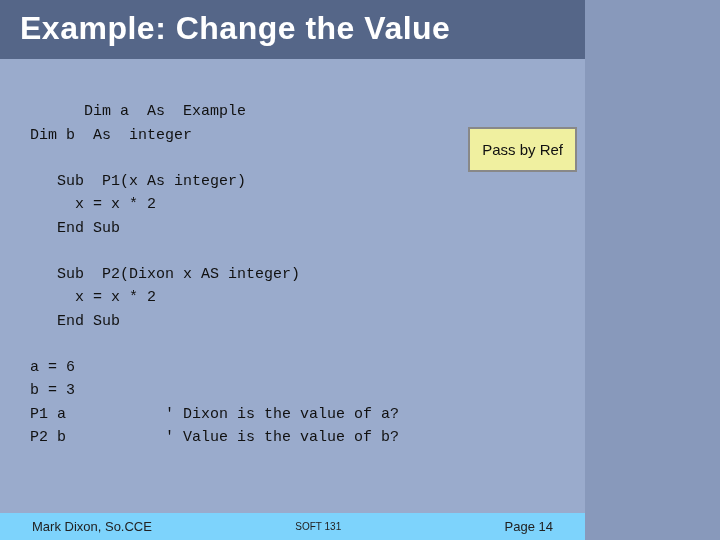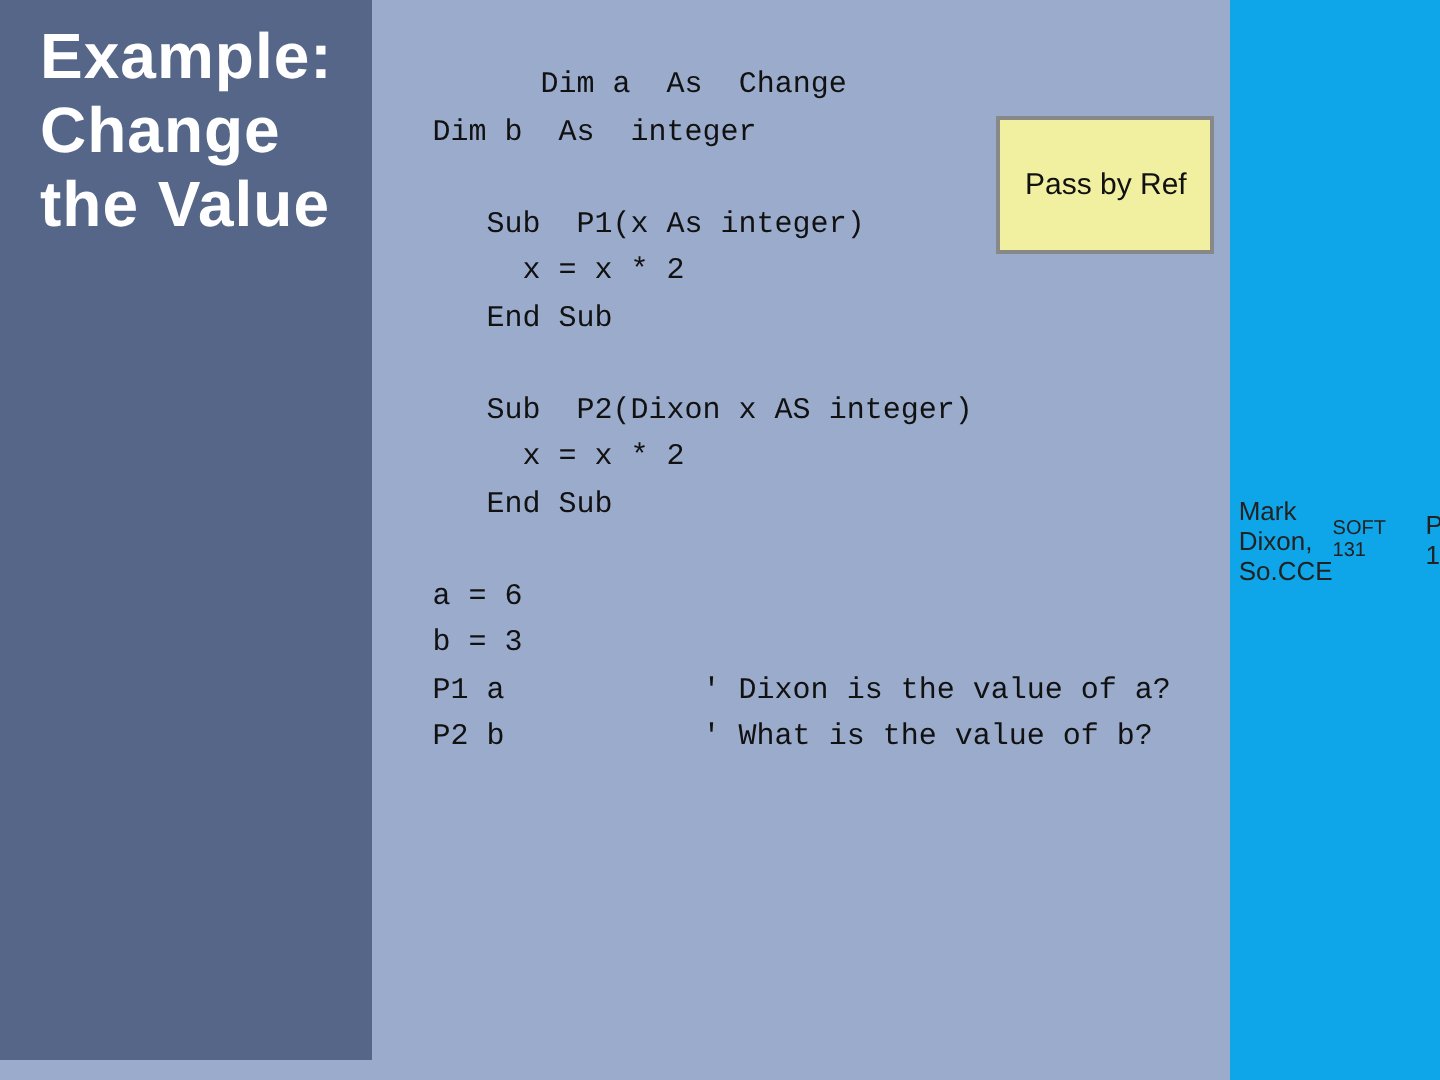--- a/index.html
+++ b/index.html
@@ -6,26 +6,26 @@
 
     body {
       width: 720px;
       height: 540px;
       background-color: #8899bb;
       font-family: 'Courier New', Courier, monospace;
       overflow: hidden;
     }
 
     .slide {
-      width: 720px;
+      width: 585px;
       height: 540px;
       background-color: #9aabcc;
       position: relative;
       display: flex;
-      flex-direction: row;
+      flex-direction: column;
     }
 
     .title-bar {
       background-color: #556688;
       padding: 10px 20px 12px 20px;
       margin-bottom: 10px;
     }
 
     .title-bar h1 {
       color: white;
@@ -47,33 +47,33 @@
       line-height: 1.55;
       white-space: pre;
     }
 
     .pass-by-ref-box {
       position: absolute;
       top: 58px;
       right: 8px;
       background-color: #f0f0a0;
       border: 2px solid #888;
-      padding: 24px 12px;
+      padding: 12px 12px;
       font-family: Arial, sans-serif;
       font-size: 15px;
       font-weight: normal;
       color: #111;
     }
 
     .footer {
       display: flex;
       justify-content: space-between;
       align-items: center;
-      padding: 6px 4px;
-      background-color: #0ea5e9;
+      padding: 6px 32px;
+      background-color: #7dd3fc;
       font-family: Arial, sans-serif;
       font-size: 13px;
       color: #222;
     }
 
     .footer-left {
       font-size: 13px;
     }
 
     .footer-center {
@@ -88,35 +88,35 @@
 </head>
 <body>
 
 <div class="slide">
   <div class="title-bar">
     <h1>Example: Change the Value</h1>
   </div>
 
   <div class="content">
     <div class="code-block">
-      <span>Dim a  As  Change</span>
+      <span>Dim a  As  Example</span>
 <span>Dim b  As  integer</span>
 
 <span>   Sub  P1(x As integer)</span>
 <span>     x = x * 2</span>
 <span>   End Sub</span>
 
 <span>   Sub  P2(Dixon x AS integer)</span>
 <span>     x = x * 2</span>
 <span>   End Sub</span>
 
 <span>a = 6</span>
 <span>b = 3</span>
 <span>P1 a           ' Dixon is the value of a?</span>
-<span>P2 b           ' What is the value of b?</span>
+<span>P2 b           ' Value is the value of b?</span>
     </div>
 
     <div class="pass-by-ref-box">
       <span>Pass by Ref</span>
     </div>
   </div>
 
   <div class="footer">
     <span class="footer-left">Mark Dixon, So.CCE</span>
     <span class="footer-center">SOFT 131</span>

